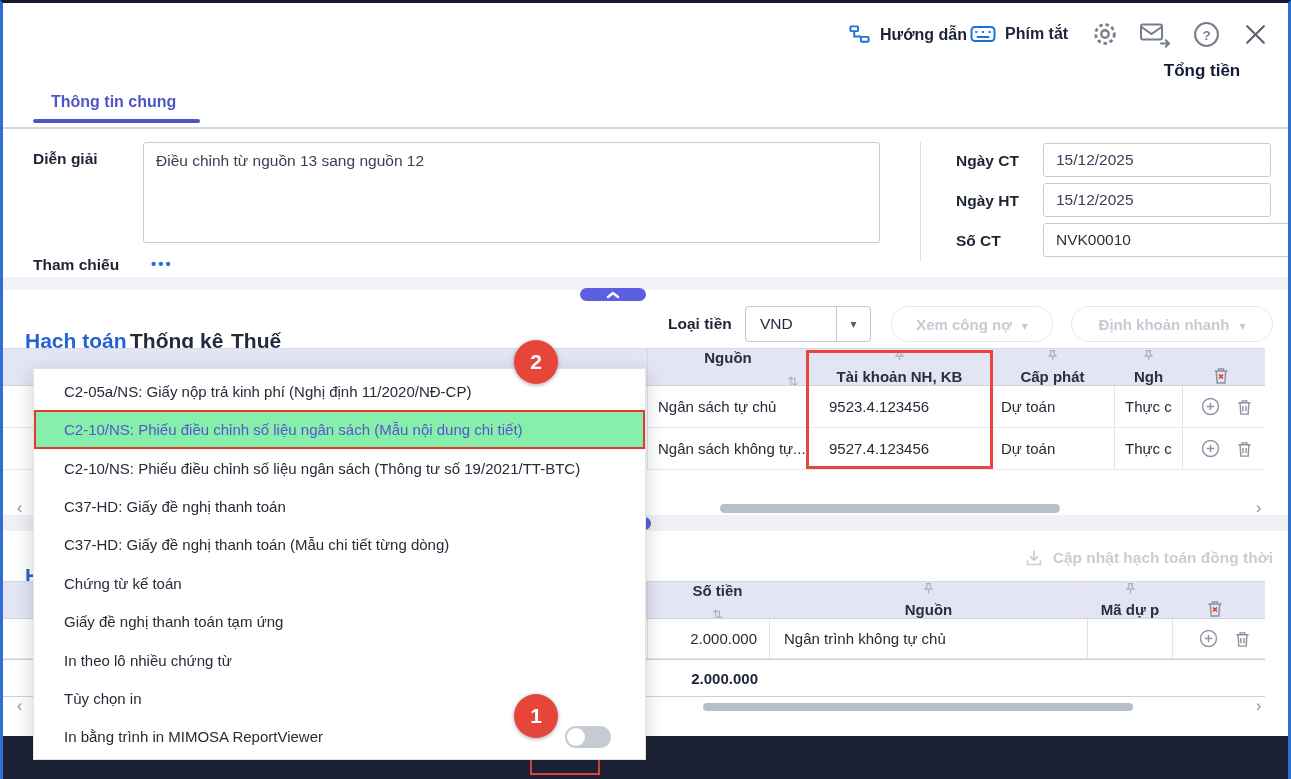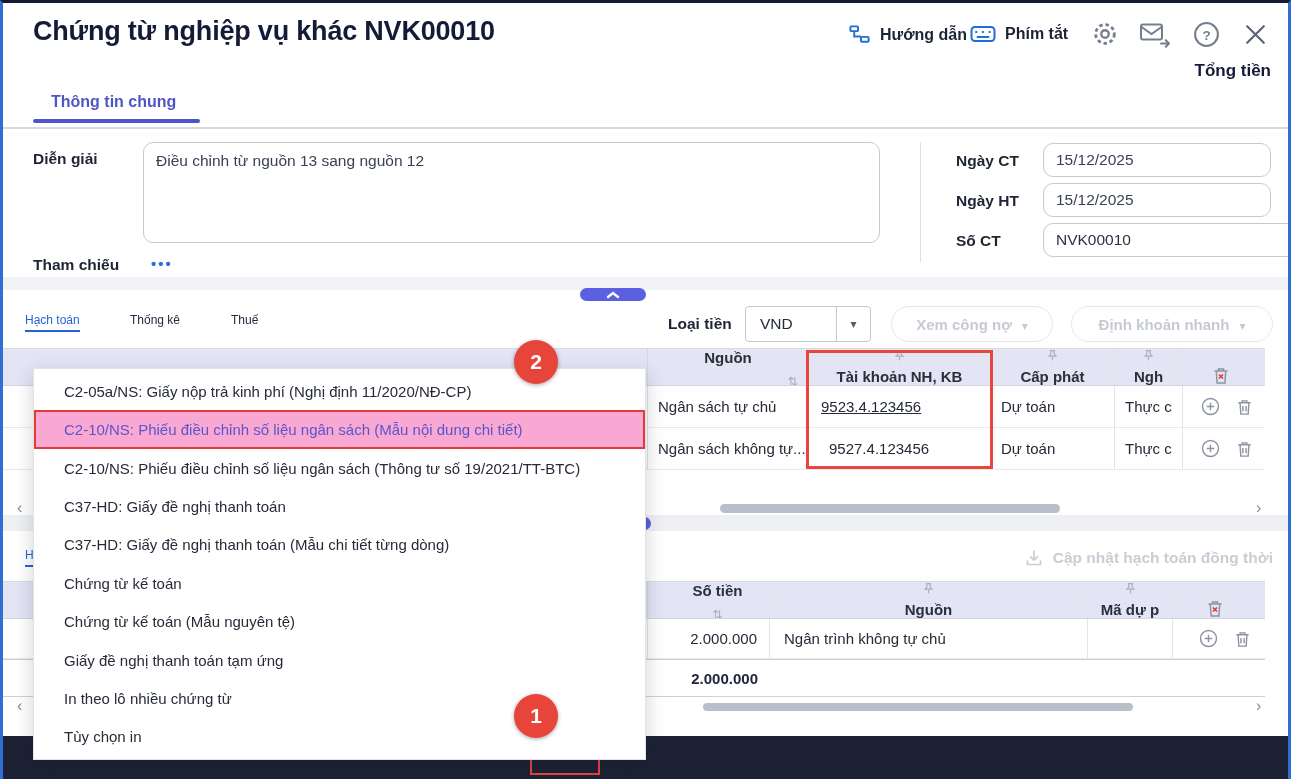--- a/index.html
+++ b/index.html
@@ -6,57 +6,56 @@
   .window{position:relative;width:1291px;height:779px;background:#ffffff;box-sizing:border-box;
     border-left:3px solid #2e6fd6;border-right:3px solid #2e6fd6;border-top:3px solid #141b30;
     overflow:hidden;font-family:"Liberation Sans","DejaVu Sans",sans-serif;color:#20263a;}
   .abs{position:absolute;}
   .b{font-weight:700;}
   .title{font-size:27px;font-weight:700;color:#151b36;letter-spacing:-.2px;}
   .hlink{display:flex;align-items:center;gap:9px;font-size:16px;font-weight:600;color:#1d2336;cursor:pointer;}
   .iconbtn{display:flex;align-items:center;justify-content:center;color:#767e8d;cursor:pointer;}
   .tabtxt{font-size:16px;font-weight:700;color:#4d55c8;}
   .lbl{font-size:15.5px;font-weight:700;color:#1e2433;}
-  .inp{box-sizing:border-box;border:1px solid #c6cad3;border-radius:10px;background:#fff;
+  .inp{box-sizing:border-box;border:1px solid #c6cad3;border-radius:3px;background:#fff;
        font-size:15.5px;color:#3a4157;display:flex;align-items:center;padding-left:12px;}
   .dots::before{content:"•••";color:#2f6fd9;font-size:15px;font-weight:700;letter-spacing:2px;}
-  .dettab{font-size:12px;font-weight:400;color:#232a3c;cursor:pointer;}
+  .dettab{font-size:21px;font-weight:700;color:#232a3c;cursor:pointer;margin-top:16px;}
   .dettab.active{color:#2563d3;border-bottom:2px solid #2563d3;padding-bottom:3px;}
   .pillbtn{box-sizing:border-box;height:36px;border:1.5px solid #e4e7ec;border-radius:18px;
        display:flex;align-items:center;justify-content:center;gap:10px;color:#c6cbd3;
        font-size:15px;font-weight:600;background:#fff;}
   .caret::before{content:"▾";font-size:12px;}
   .thead{display:flex;background:#e3e4f4;border-top:1px solid #d8dae2;border-bottom:1px solid #d2d5df;box-sizing:border-box;}
   .trow{display:flex;background:#fff;border-bottom:1px solid #e7e9ee;box-sizing:border-box;}
   .hc,.tc{box-sizing:border-box;display:flex;align-items:center;height:100%;
        border-right:1px solid #e2e4ea;padding:0 10px;gap:6px;overflow:hidden;white-space:nowrap;}
   .hc{font-weight:700;font-size:15px;color:#2a2f3c;flex-direction:column;}
   .tc{font-size:15px;color:#252a36;}
   .sort::before{content:"⇅";color:#a9aebb;font-size:12.5px;font-weight:400;}
   .menu{background:#fff;border:1px solid #e2e2e7;box-shadow:0 6px 18px rgba(22,26,40,.2);z-index:40;
         display:flex;flex-direction:column;padding:3px 0;box-sizing:border-box;margin-top:25px;}
   .mi{flex:1;display:flex;align-items:center;padding:0 12px 0 30px;font-size:15px;color:#262b38;cursor:pointer;white-space:nowrap;}
-  .mi.sel{background:#f9a8d4;color:#5a55cb;box-shadow:inset 0 0 0 2px #e23b33;}
+  .mi.sel{background:#86efac;color:#5a55cb;box-shadow:inset 0 0 0 2px #e23b33;}
   .badge{position:absolute;width:44px;height:44px;border-radius:50%;background:#e8453a;color:#fff;
         display:flex;align-items:center;justify-content:center;font-size:21px;font-weight:700;
         box-shadow:0 1px 4px rgba(0,0,0,.35);z-index:60;}
   .switch{width:46px;height:22px;border-radius:11px;background:#c6cad3;position:relative;cursor:pointer;}
   .switch .knob{position:absolute;left:2px;top:2px;width:18px;height:18px;border-radius:50%;background:#fff;}
   .toolbar{position:absolute;left:0;top:733px;width:100%;height:46px;background:#1c2234;z-index:30;}
   .sbarrow{color:#868d9a;font-size:16px;line-height:1;cursor:pointer;}
   .thumb{position:absolute;height:9px;border-radius:5px;background:#b9bfca;cursor:pointer;}
   .redbox{position:absolute;border:3px solid #e8463c;box-sizing:border-box;z-index:35;pointer-events:none;}
   svg{display:block;}
 </style>
 </head>
 <body>
 
 <div class="window">
 
-  <div class="abs title" style="left:30px;top:13px;">Chứng từ nghiệp vụ khác NVK00010</div>
 
   <div class="abs hlink" style="left:845px;top:20px;">
     <span>
       <svg width="23" height="23" viewBox="0 0 24 24" fill="none" stroke="#1f6fd8" stroke-width="2">
         <rect x="2.5" y="3.5" width="8" height="5" rx="1"></rect>
           <rect x="13.5" y="14.5" width="8" height="5" rx="1"></rect>
         <path d="M6.5 8.5v5.5h7"></path>
       </svg>
     </span>
     <span>Hướng dẫn</span>
@@ -93,21 +92,21 @@
       <text x="13" y="18" text-anchor="middle" font-size="13" font-weight="700" fill="#767e8d" font-family="Liberation Sans,sans-serif">?</text>
     </svg>
   </div>
 
   <div class="abs iconbtn" style="left:1240px;top:19px;">
     <svg width="25" height="25" viewBox="0 0 24 24" stroke="#5a6170" stroke-width="2" stroke-linecap="round">
       <path d="M4 4l16 16M20 4L4 20"></path>
     </svg>
   </div>
 
-  <div class="abs b" style="left:1130px;top:58px;width:138px;text-align:right;font-size:17px;color:#151b36;">Tổng tiền</div>
+  <div class="abs b" style="left:1130px;top:58px;width:138px;text-align:center;font-size:17px;color:#151b36;">Tổng tiền</div>
 
   <div class="abs tabtxt" style="left:48px;top:90px;">Thông tin chung</div>
   <div class="abs" style="left:30px;top:116px;width:167px;height:4px;background:#4f55c8;border-radius:2px;"></div>
   <div class="abs" style="left:0;top:124px;width:1285px;height:2px;background:#d7d9e0;"></div>
 
   <div class="abs lbl" style="left:30px;top:147px;">Diễn giải</div>
   <div class="abs inp" style="left:140px;top:139px;width:737px;height:101px;align-items:flex-start;padding-top:9px;">Điều chỉnh từ nguồn 13 sang nguồn 12</div>
 
   <div class="abs lbl" style="left:30px;top:253px;">Tham chiếu</div>
   <div class="abs dots" style="left:148px;top:252px;"></div>
@@ -191,21 +190,21 @@
           <path d="M2.5 5h13M6.5 5V3h5v2M4.3 5l.8 12h7.8l.8-12" stroke="#8d93a1" stroke-width="1.5"></path>
           <path d="M7 8.5l4 4m0-4l-4 4" stroke="#e03b30" stroke-width="1.6"></path>
         </svg>
       </span>
     </span>
   </div>
 
   <div class="abs trow" style="left:0;top:383px;width:1262px;height:42px;">
     <span class="tc" style="width:645px;"></span>
     <span class="tc" style="width:161px;">Ngân sách tự chủ</span>
-    <span class="tc" style="width:182px;padding-left:12px;text-decoration:underline;">9523.4.123456</span>
+    <span class="tc" style="width:182px;padding-left:20px;">9523.4.123456</span>
     <span class="tc" style="width:124px;">Dự toán</span>
     <span class="tc" style="width:68px;">Thực c</span>
     <span class="tc" style="width:82px;justify-content:flex-end;gap:16px;padding-right:12px;border-right:none;">
       <span>
           <svg width="19" height="19" viewBox="0 0 20 20" fill="none" stroke="#8d93a1" stroke-width="1.5">
             <circle cx="10" cy="10" r="8.4"></circle>
             <path d="M10 6v8M6 10h8"></path>
           </svg>
         </span>
       <span>
@@ -321,24 +320,29 @@
   <div class="thumb" style="left:700px;top:700px;width:430px;height:8px;"></div>
   <div class="abs sbarrow" style="left:1253px;top:695px;">›</div>
 
   <div class="abs menu" style="left:30px;top:340px;width:613px;height:392px;">
     <div class="mi">C2-05a/NS: Giấy nộp trả kinh phí (Nghị định 11/2020/NĐ-CP)</div>
     <div class="mi sel">C2-10/NS: Phiếu điều chỉnh số liệu ngân sách (Mẫu nội dung chi tiết)</div>
     <div class="mi">C2-10/NS: Phiếu điều chỉnh số liệu ngân sách (Thông tư số 19/2021/TT-BTC)</div>
     <div class="mi">C37-HD: Giấy đề nghị thanh toán</div>
     <div class="mi">C37-HD: Giấy đề nghị thanh toán (Mẫu chi tiết từng dòng)</div>
     <div class="mi">Chứng từ kế toán</div>
-    <div class="mi">Chứng từ kế toán (Mẫu nguyên tệ)</div>
     <div class="mi">Giấy đề nghị thanh toán tạm ứng</div>
     <div class="mi">In theo lô nhiều chứng từ</div>
     <div class="mi">Tùy chọn in</div>
+    <div class="mi">
+      <span>In bằng trình in MIMOSA ReportViewer</span>
+      <span class="switch" style="margin-left:auto;margin-right:22px;">
+          <span class="knob"></span>
+        </span>
+    </div>
   </div>
 
   <div class="badge" style="left:511px;top:337px;">2</div>
   <div class="badge" style="left:511px;top:691px;">1</div>
 
   <div class="toolbar">
     
     
     
 

